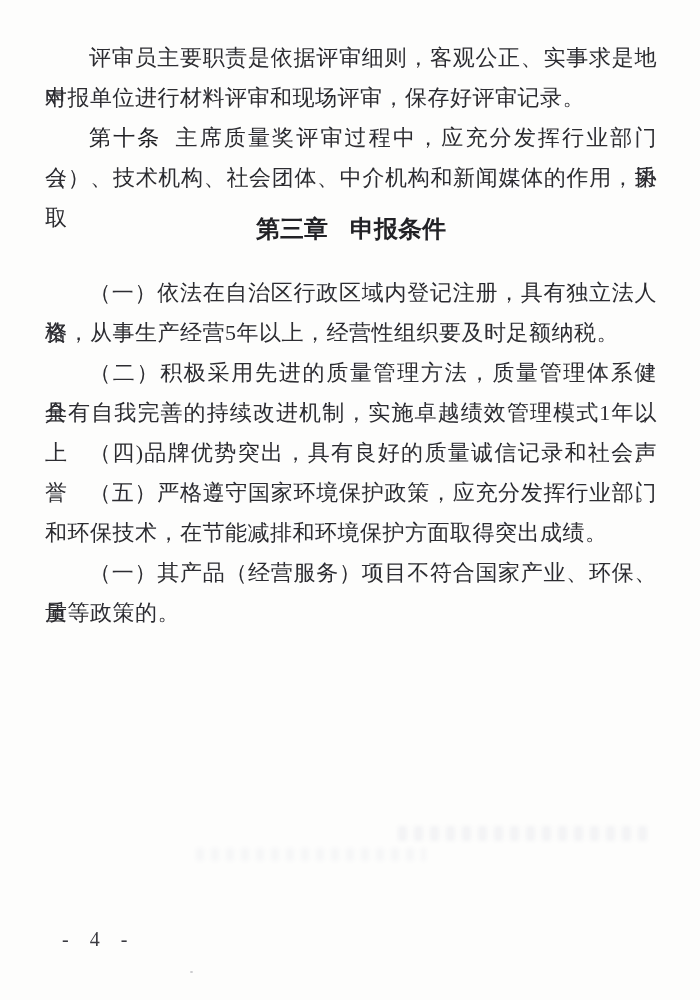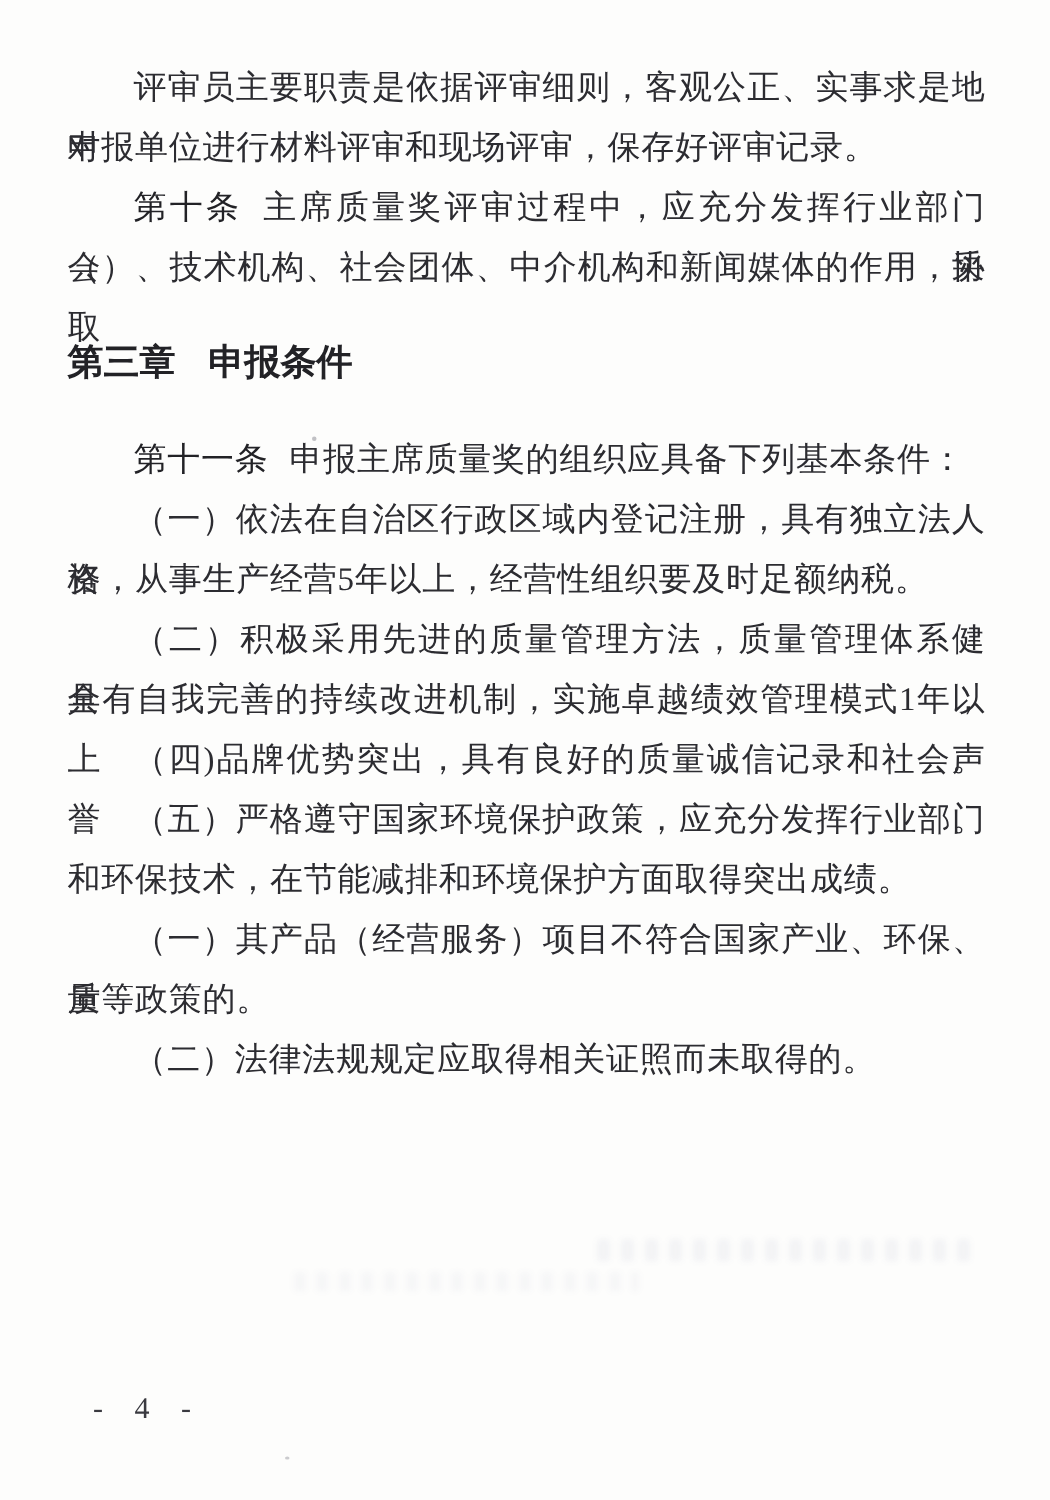--- a/index.html
+++ b/index.html
@@ -40,23 +40,23 @@
   }
   .term{
     font-family:"Liberation Sans","DejaVu Sans",sans-serif;
     font-weight:400;
     color:var(--ink-bold);
     margin-right:14px;
   }
   .chapter-heading{
     height:40px;
     line-height:40px;
-    margin-top:24px;
+    margin-top:11px;
     margin-bottom:24px;
-    text-align:left;
+    text-align:center;
     font-family:"Liberation Sans","DejaVu Sans",sans-serif;
     font-weight:700;
     font-size:24px;
     color:var(--ink-bold);
   }
   .chapter-heading .chapter-num{margin-right:22px;}
   .page-number{
     position:absolute;
     left:62px; top:928px;
     font-size:20px;
@@ -106,23 +106,20 @@
       <span class="term">第十条</span><span>主席质量奖评审过程中，应充分发挥行业部门（协</span>
     </div>
 
     <div class="line fill">会）、技术机构、社会团体、中介机构和新闻媒体的作用，采取</div>
 
 
     <div class="chapter-heading">
       <span class="chapter-num">第三章</span><span>申报条件</span>
     </div>
 
-    <div class="line indent">
-      <span class="term">第十一条</span><span>申报主席质量奖的组织应具备下列基本条件：</span>
-    </div>
 
     <div class="line indent fill">（一）依法在自治区行政区域内登记注册，具有独立法人资</div>
 
     <div class="line">格，从事生产经营5年以上，经营性组织要及时足额纳税。</div>
 
     <div class="line indent fill">（二）积极采用先进的质量管理方法，质量管理体系健全，</div>
 
     <div class="line fill">具有自我完善的持续改进机制，实施卓越绩效管理模式1年以上。</div>
 
 
@@ -132,21 +129,20 @@
 
     <div class="line indent fill">（五）严格遵守国家环境保护政策，应充分发挥行业部门</div>
 
     <div class="line">和环保技术，在节能减排和环境保护方面取得突出成绩。</div>
 
 
     <div class="line indent fill">（一）其产品（经营服务）项目不符合国家产业、环保、质</div>
 
     <div class="line">量等政策的。</div>
 
-    <div class="line indent">（二）法律法规规定应取得相关证照而未取得的。</div>
 
   </div>
 
   <div class="ghost ghost-1"></div>
   <div class="ghost ghost-2"></div>
   <div class="speck speck-1"></div>
   <div class="speck speck-2"></div>
 
   <div class="page-number">- 4 -</div>
 

